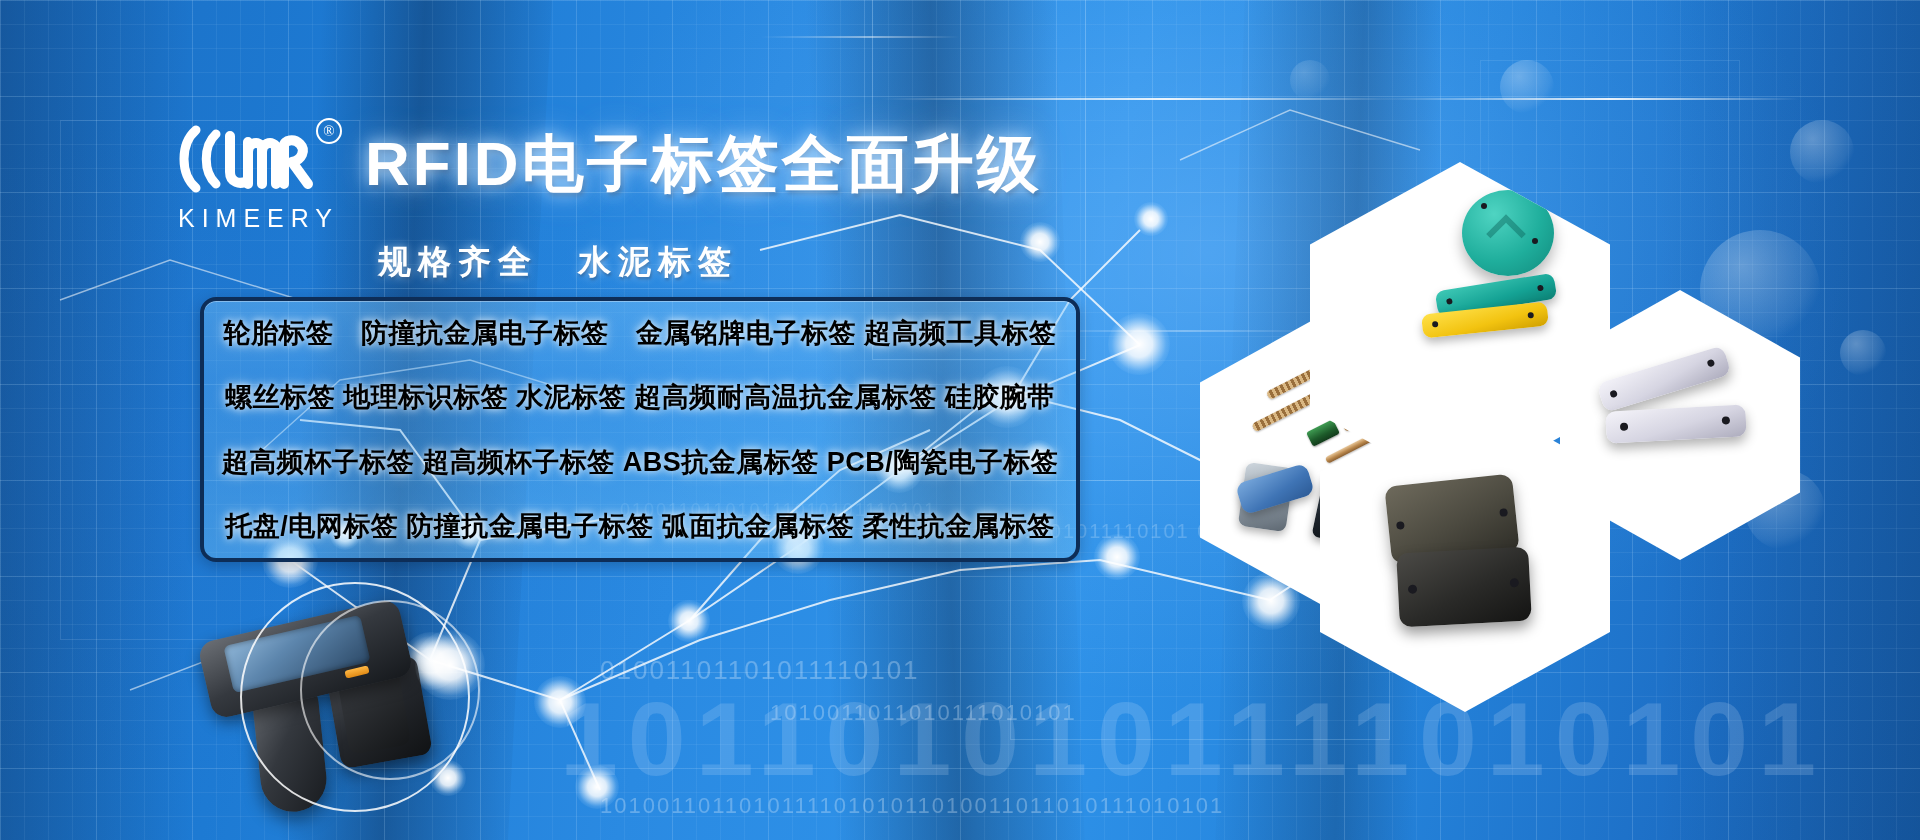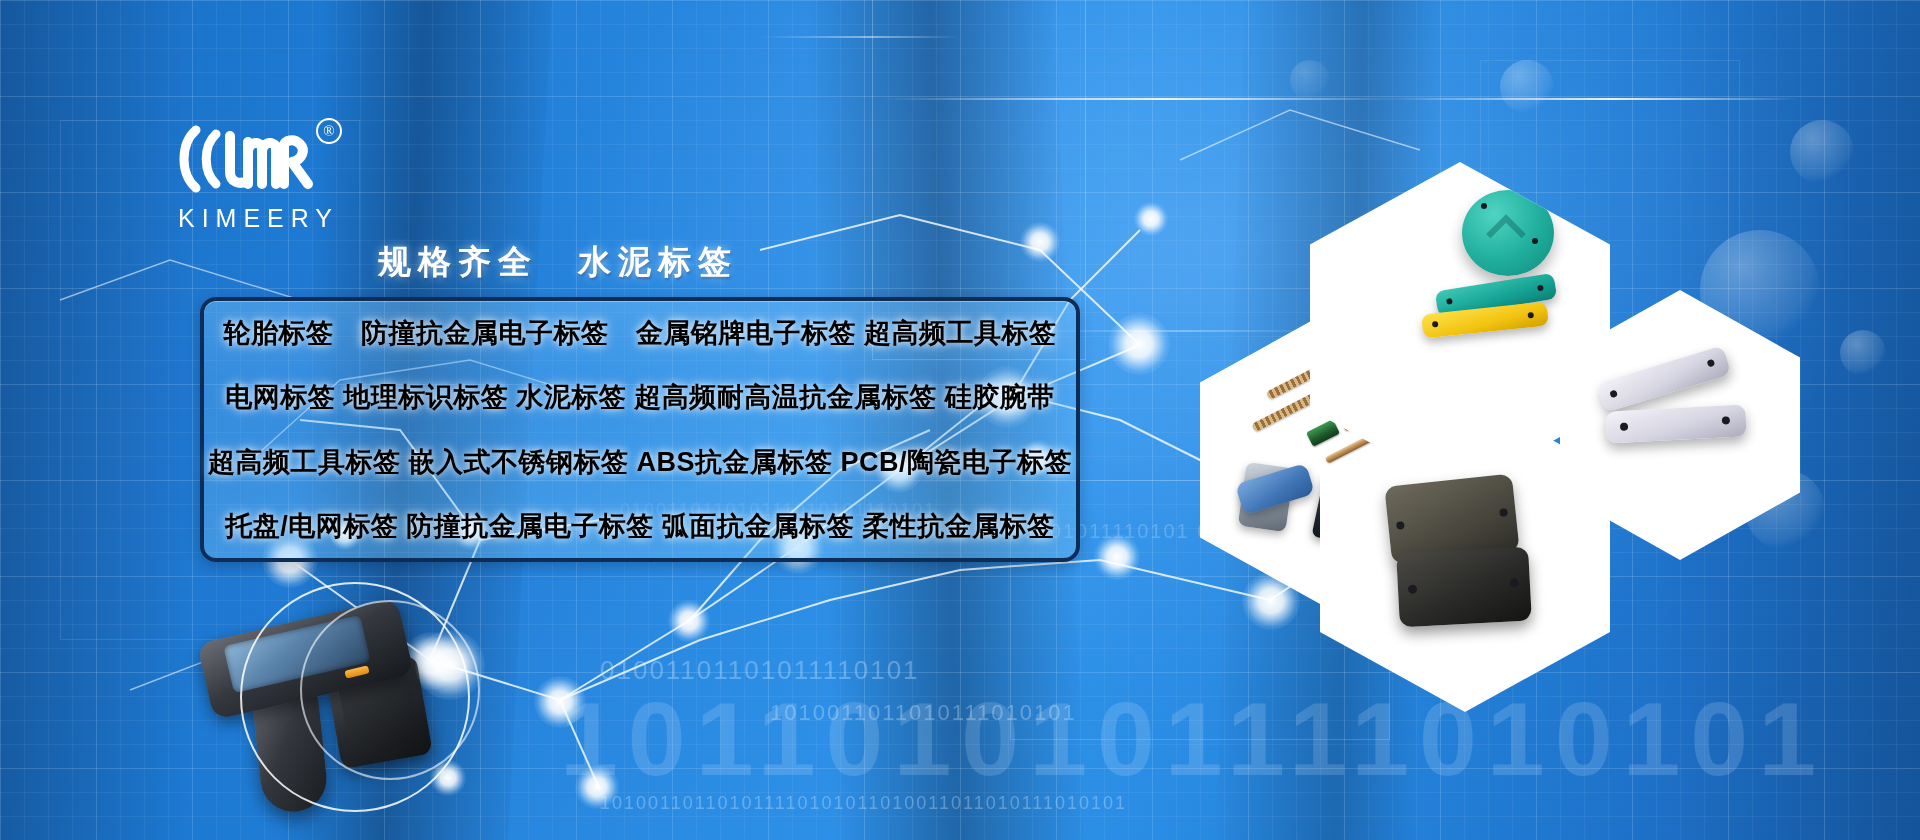--- a/index.html
+++ b/index.html
@@ -269,21 +269,21 @@
   <div class="spark" style="left:262px;  top:532px; width:56px; height:56px;"></div>
   <div class="spark" style="left:452px;  top:512px; width:38px; height:38px;"></div>
   <div class="spark" style="left:575px;  top:765px; width:44px; height:44px;"></div>
   <div class="spark" style="left:1134px; top:202px; width:34px; height:34px;"></div>
   <div class="spark" style="left:1020px; top:222px; width:40px; height:40px;"></div>
   <div class="spark" style="left:430px;  top:760px; width:36px; height:36px;"></div>
   <div class="spark" style="left:330px;  top:520px; width:30px; height:30px;"></div>
 
   <div class="bin" style="left:600px;  top:655px; font-size:26px;">01001101101011110101</div>
   <div class="bin" style="left:770px;  top:700px; font-size:22px;">1010011011010111010101</div>
-  <div class="bin" style="left:600px;  top:793px; font-size:18px;">101001101101011110101011010011011010111010101</div>
+  <div class="bin" style="left:600px;  top:793px; font-size:22px;">101001101101011110101011010011011010111010101</div>
   <div class="bin" style="left:1025px; top:520px; font-size:20px; opacity:.75;">1101011110101 01</div>
   <div class="bin" style="left:620px;  top:500px; font-size:18px; opacity:.45;">010011011010111010101110101</div>
   <div class="bin bin-huge" style="left:560px; top:680px;">1011010101111010101</div>
 
   <div id="logo">
     <div class="mark">
       <svg width="150" height="78" viewBox="0 0 150 78">
         <g fill="none" stroke="#ffffff" stroke-width="9" stroke-linecap="round">
           <path d="M26,10 C10,24 10,54 26,68"></path>
         </g>
@@ -292,26 +292,27 @@
         </g>
         <path d="M60,16 L60,52 C60,62 70,66 78,60 L78,22" fill="none" stroke="#ffffff" stroke-width="10" stroke-linecap="round" stroke-linejoin="round"></path>
         <path d="M78,64 L78,32 C78,24 86,20 92,26 L92,64 M92,32 C92,24 100,20 106,26 L106,64" fill="none" stroke="#ffffff" stroke-width="10" stroke-linecap="round" stroke-linejoin="round"></path>
         <path d="M114,64 L114,26 C114,20 124,18 130,24 C136,30 132,40 122,42 L138,64" fill="none" stroke="#ffffff" stroke-width="10" stroke-linecap="round" stroke-linejoin="round"></path>
       </svg>
       <span class="reg">®</span>
     </div>
     <div class="brand">KIMEERY</div>
   </div>
 
+  <div id="headline">RFID电子标签全面升级</div>
   <div id="subhead">规格齐全　水泥标签</div>
 
   <div id="list-panel">
     <div class="list-row">轮胎标签　防撞抗金属电子标签　金属铭牌电子标签 超高频工具标签</div>
-    <div class="list-row">电网标签 地理标识标签 水泥标签 超高频耐高温抗金属标签 硅胶腕带</div>
-    <div class="list-row">超高频工具标签 嵌入式不锈钢标签 ABS抗金属标签 PCB/陶瓷电子标签</div>
+    <div class="list-row">螺丝标签 地理标识标签 水泥标签 超高频耐高温抗金属标签 硅胶腕带</div>
+    <div class="list-row">超高频杯子标签 超高频杯子标签 ABS抗金属标签 PCB/陶瓷电子标签</div>
     <div class="list-row">托盘/电网标签 防撞抗金属电子标签 弧面抗金属标签 柔性抗金属标签</div>
   </div>
 
   <div class="hex" style="left:1200px; top:305px; width:280px; height:310px;">
     <div class="hex-inner">
       <div class="nail-coil" style="left:62px;  top:62px;  width:108px; transform:rotate(-27deg);"></div>
       <div class="nail" style="left:140px; top:102px; width:80px;  transform:rotate(-27deg);"></div>
       <div class="nail-chip" style="left:128px; top:88px;  transform:rotate(-27deg);"></div>
 
       <div class="nail-coil" style="left:48px;  top:96px;  width:100px; transform:rotate(-27deg);"></div>

